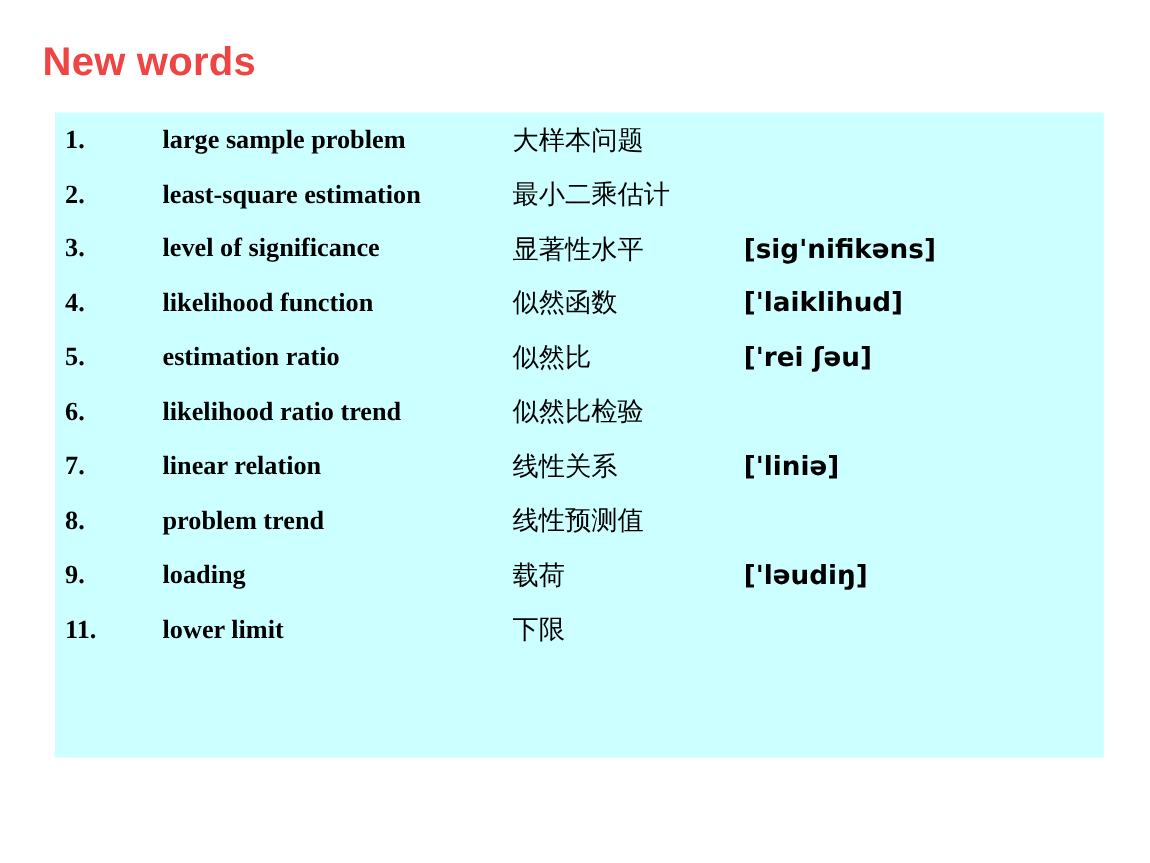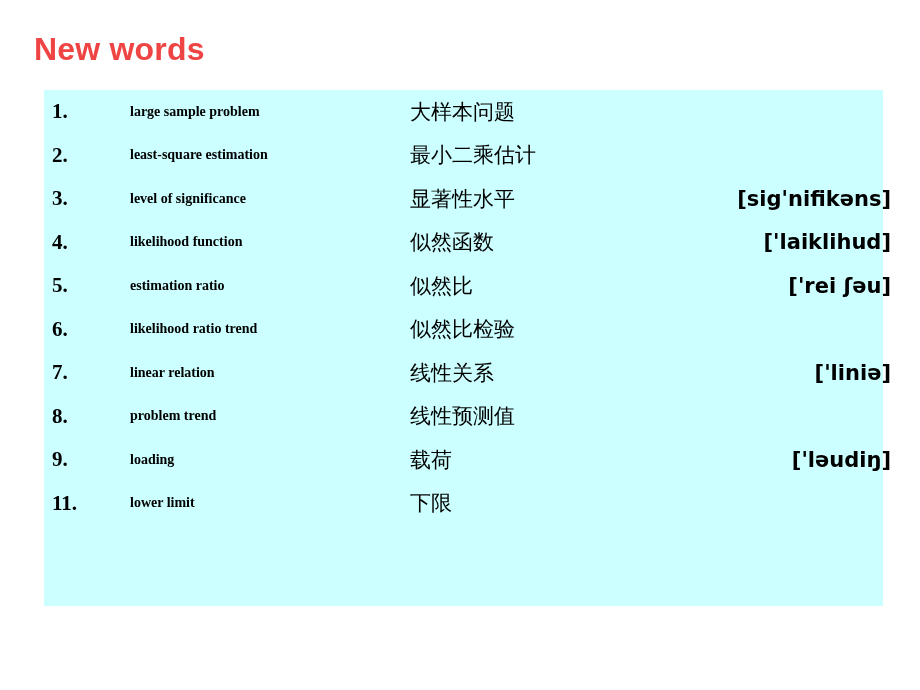--- a/index.html
+++ b/index.html
@@ -73,40 +73,39 @@
     padding-left: 8px !important;
     font-family: "Liberation Serif", "DejaVu Serif", serif;
     font-weight: bold;
     font-size: 21px;
   }
 
   .col-term {
     width: 280px;
     font-family: "Liberation Serif", "DejaVu Serif", serif;
     font-weight: bold;
-    font-size: 14px;
+    font-size: 21px;
     white-space: nowrap;
   }
 
   .col-cn {
     width: 185px;
     font-family: "DejaVu Sans", "Liberation Sans", sans-serif;
     font-weight: normal;
     font-size: 21px;
     white-space: nowrap;
     margin-top: 36px;
   }
 
   .col-ipa {
     width: 296px;
     font-family: "DejaVu Sans", "Liberation Sans", sans-serif;
     font-weight: bold;
     font-size: 21px;
     white-space: nowrap;
-    text-align: right;
   }
 </style>
 </head>
 <body>
 
 <div class="slide">
 
   <div class="slide-title">New words</div>
 
   <div class="word-panel">

